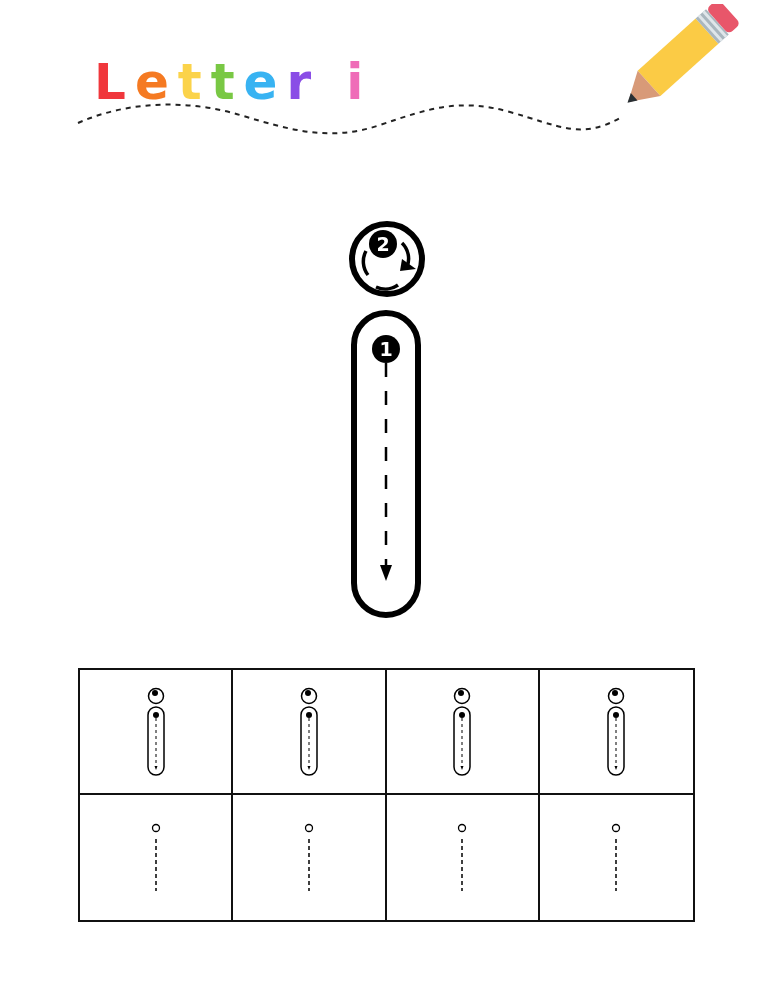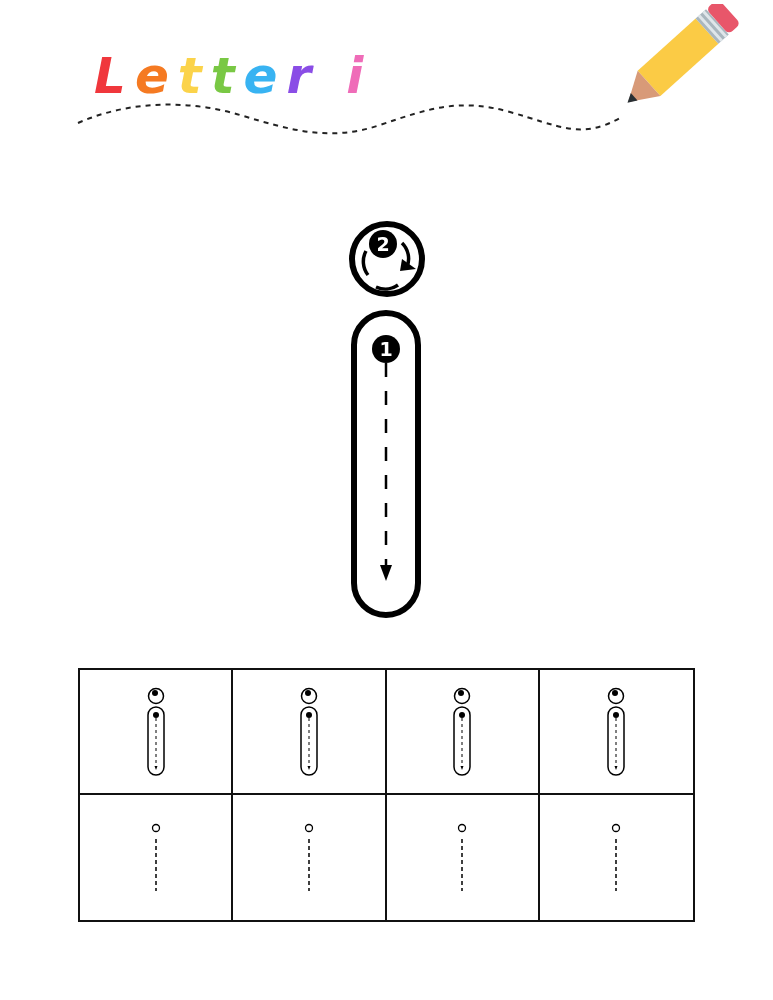--- a/index.html
+++ b/index.html
@@ -1,17 +1,17 @@
 <!DOCTYPE html>
 <html><head>
 <meta charset="utf-8">
 <style>
   html, body { margin:0; padding:0; background:#ffffff; }
   body { width:773px; height:1000px; position:relative; overflow:hidden; font-family:"DejaVu Sans", sans-serif; }
-  .title { position:absolute; left:94px; top:46px; font-family:"DejaVu Sans", sans-serif; font-weight:bold; font-size:50px; letter-spacing:9px; line-height:60px;font-style:italic; }
+  .title { position:absolute; left:94px; top:52px; font-family:"DejaVu Sans", sans-serif; font-weight:bold; font-size:50px; letter-spacing:9px; line-height:60px; }
   .title span { display:inline-block; }
   .title .gap { width:26px; }
   svg { position:absolute; }
   .grid { position:absolute; left:78px; top:668px; width:617px; height:254px; border:2px solid #111; box-sizing:border-box; display:grid; grid-template-columns:repeat(4,1fr); grid-template-rows:repeat(2,1fr); }
   .cell { border-right:2px solid #111; border-bottom:2px solid #111; position:relative; }
   .cell.last-col { border-right:none; }
   .cell.last-row { border-bottom:none; }
   .cell svg { left:50%; top:50%; transform:translate(-50%,-50%); }
 </style>
 </head>

